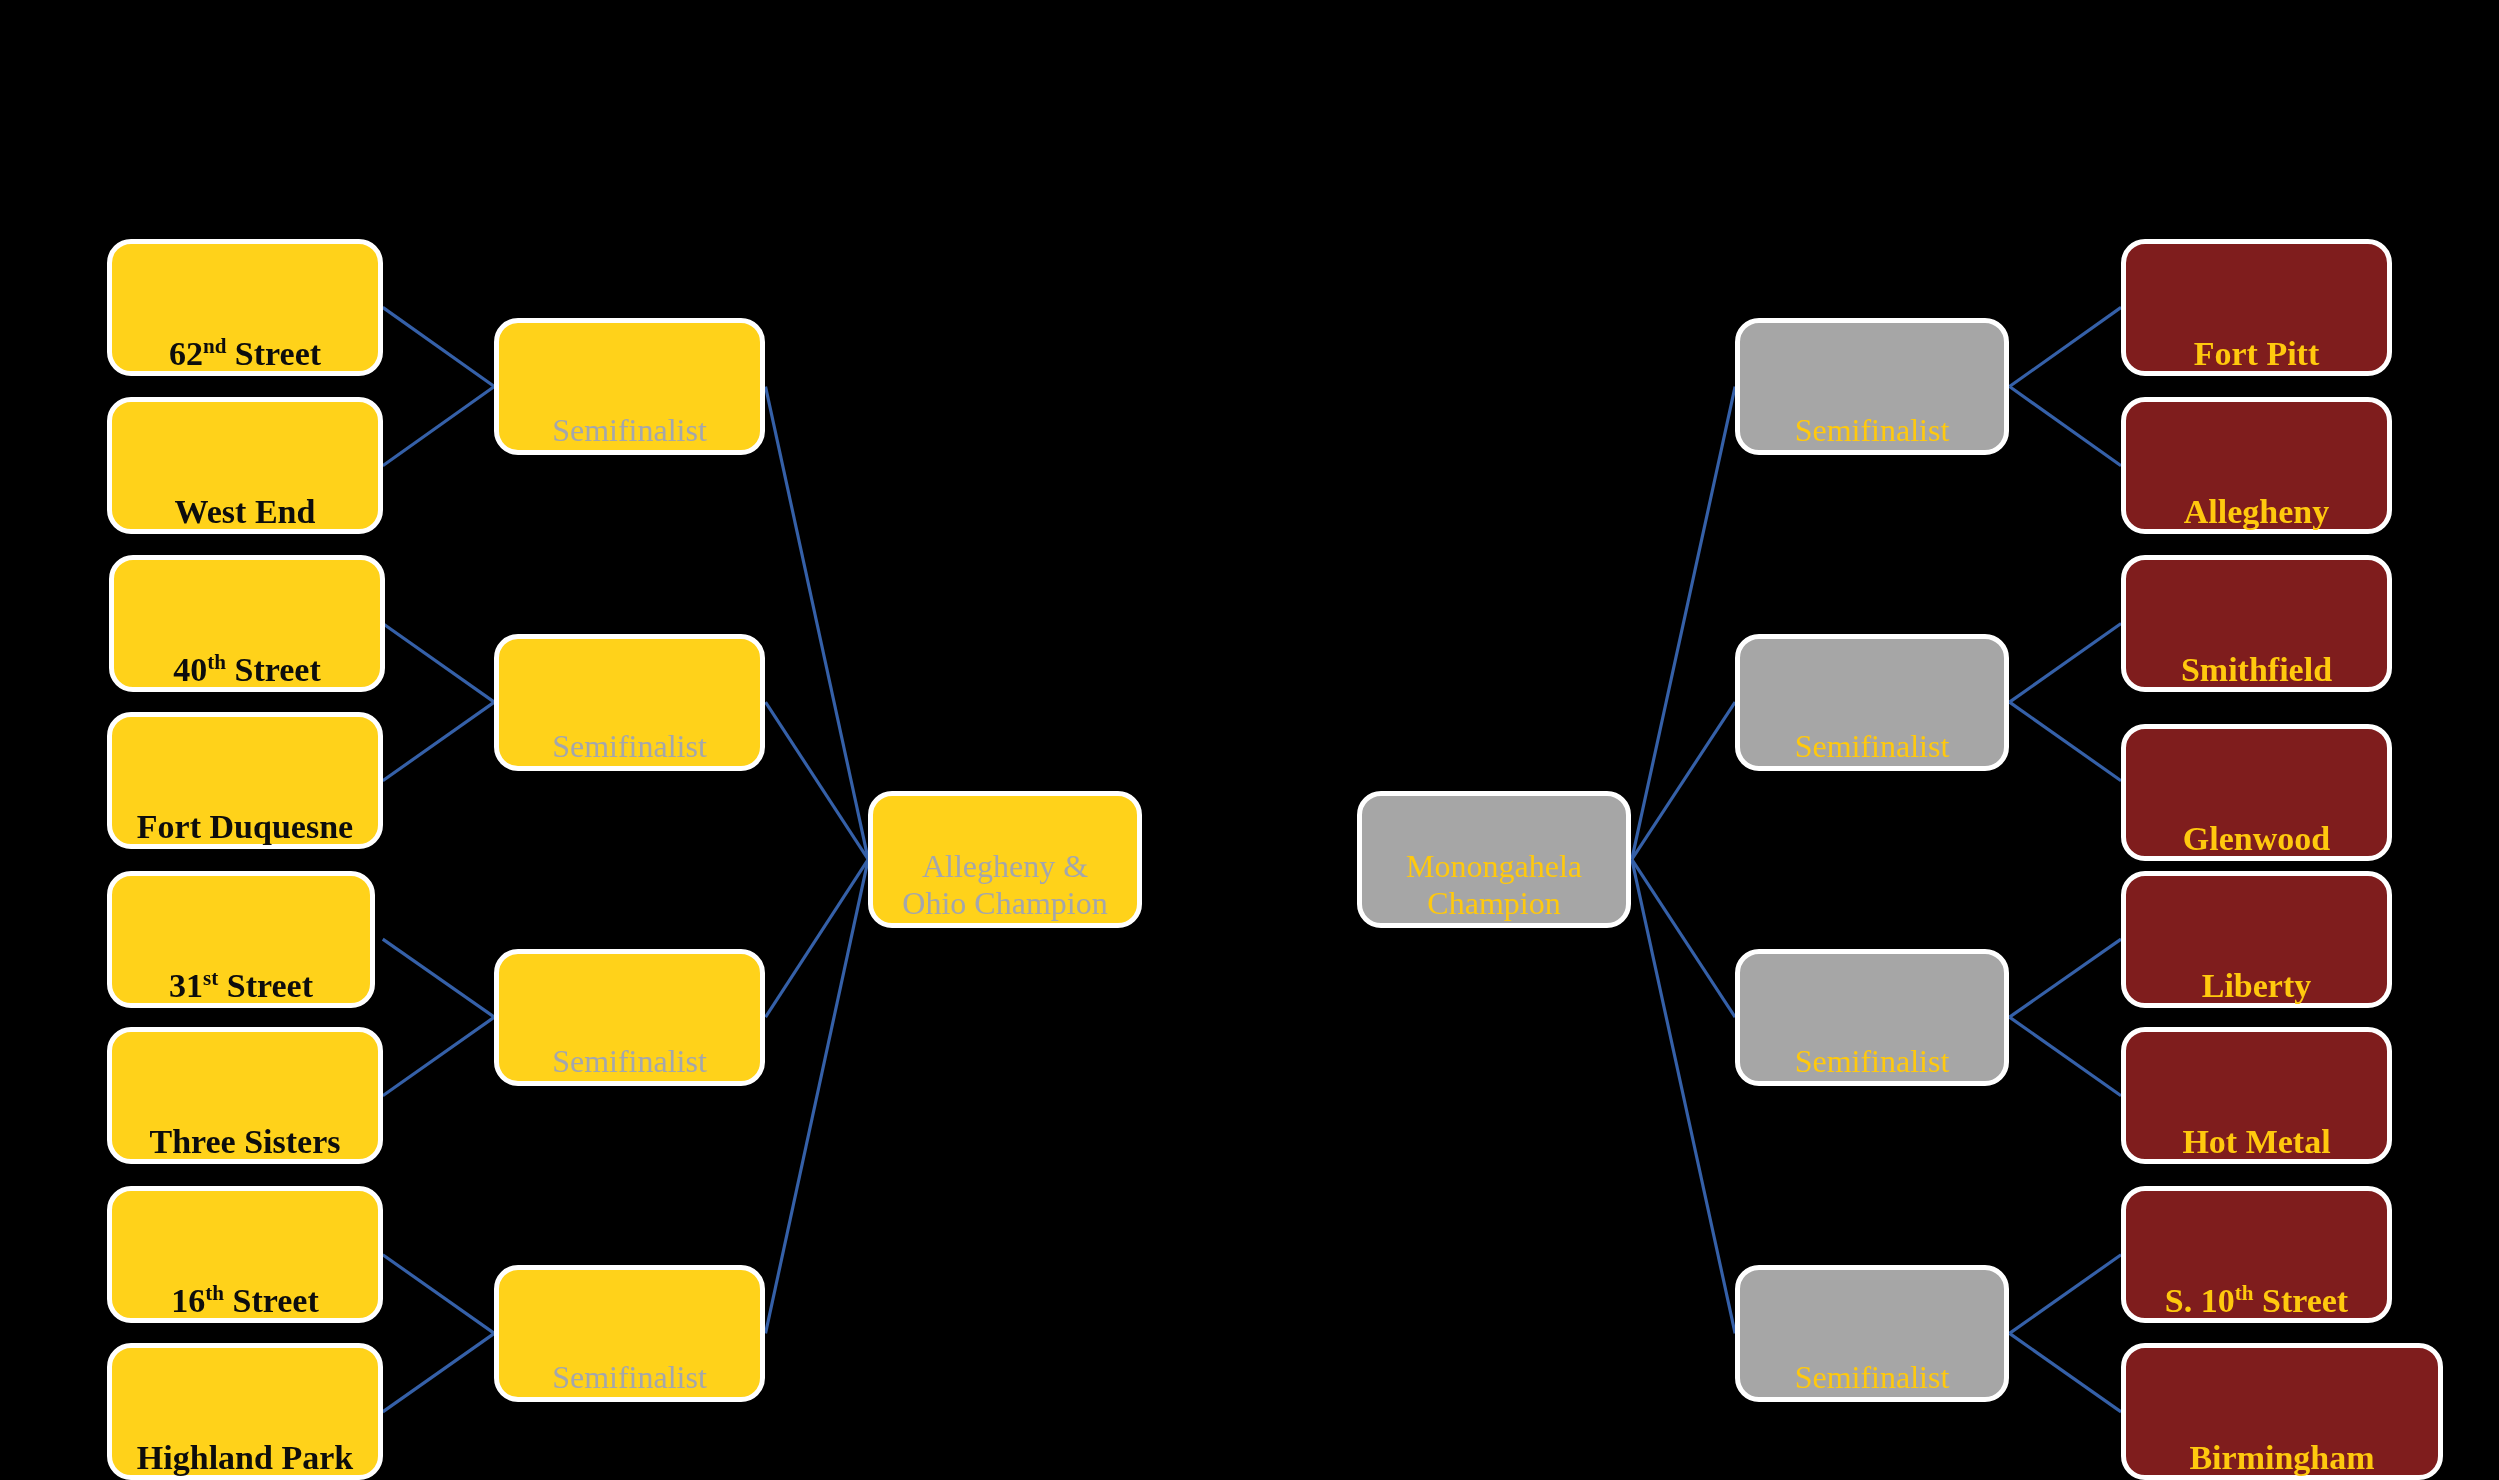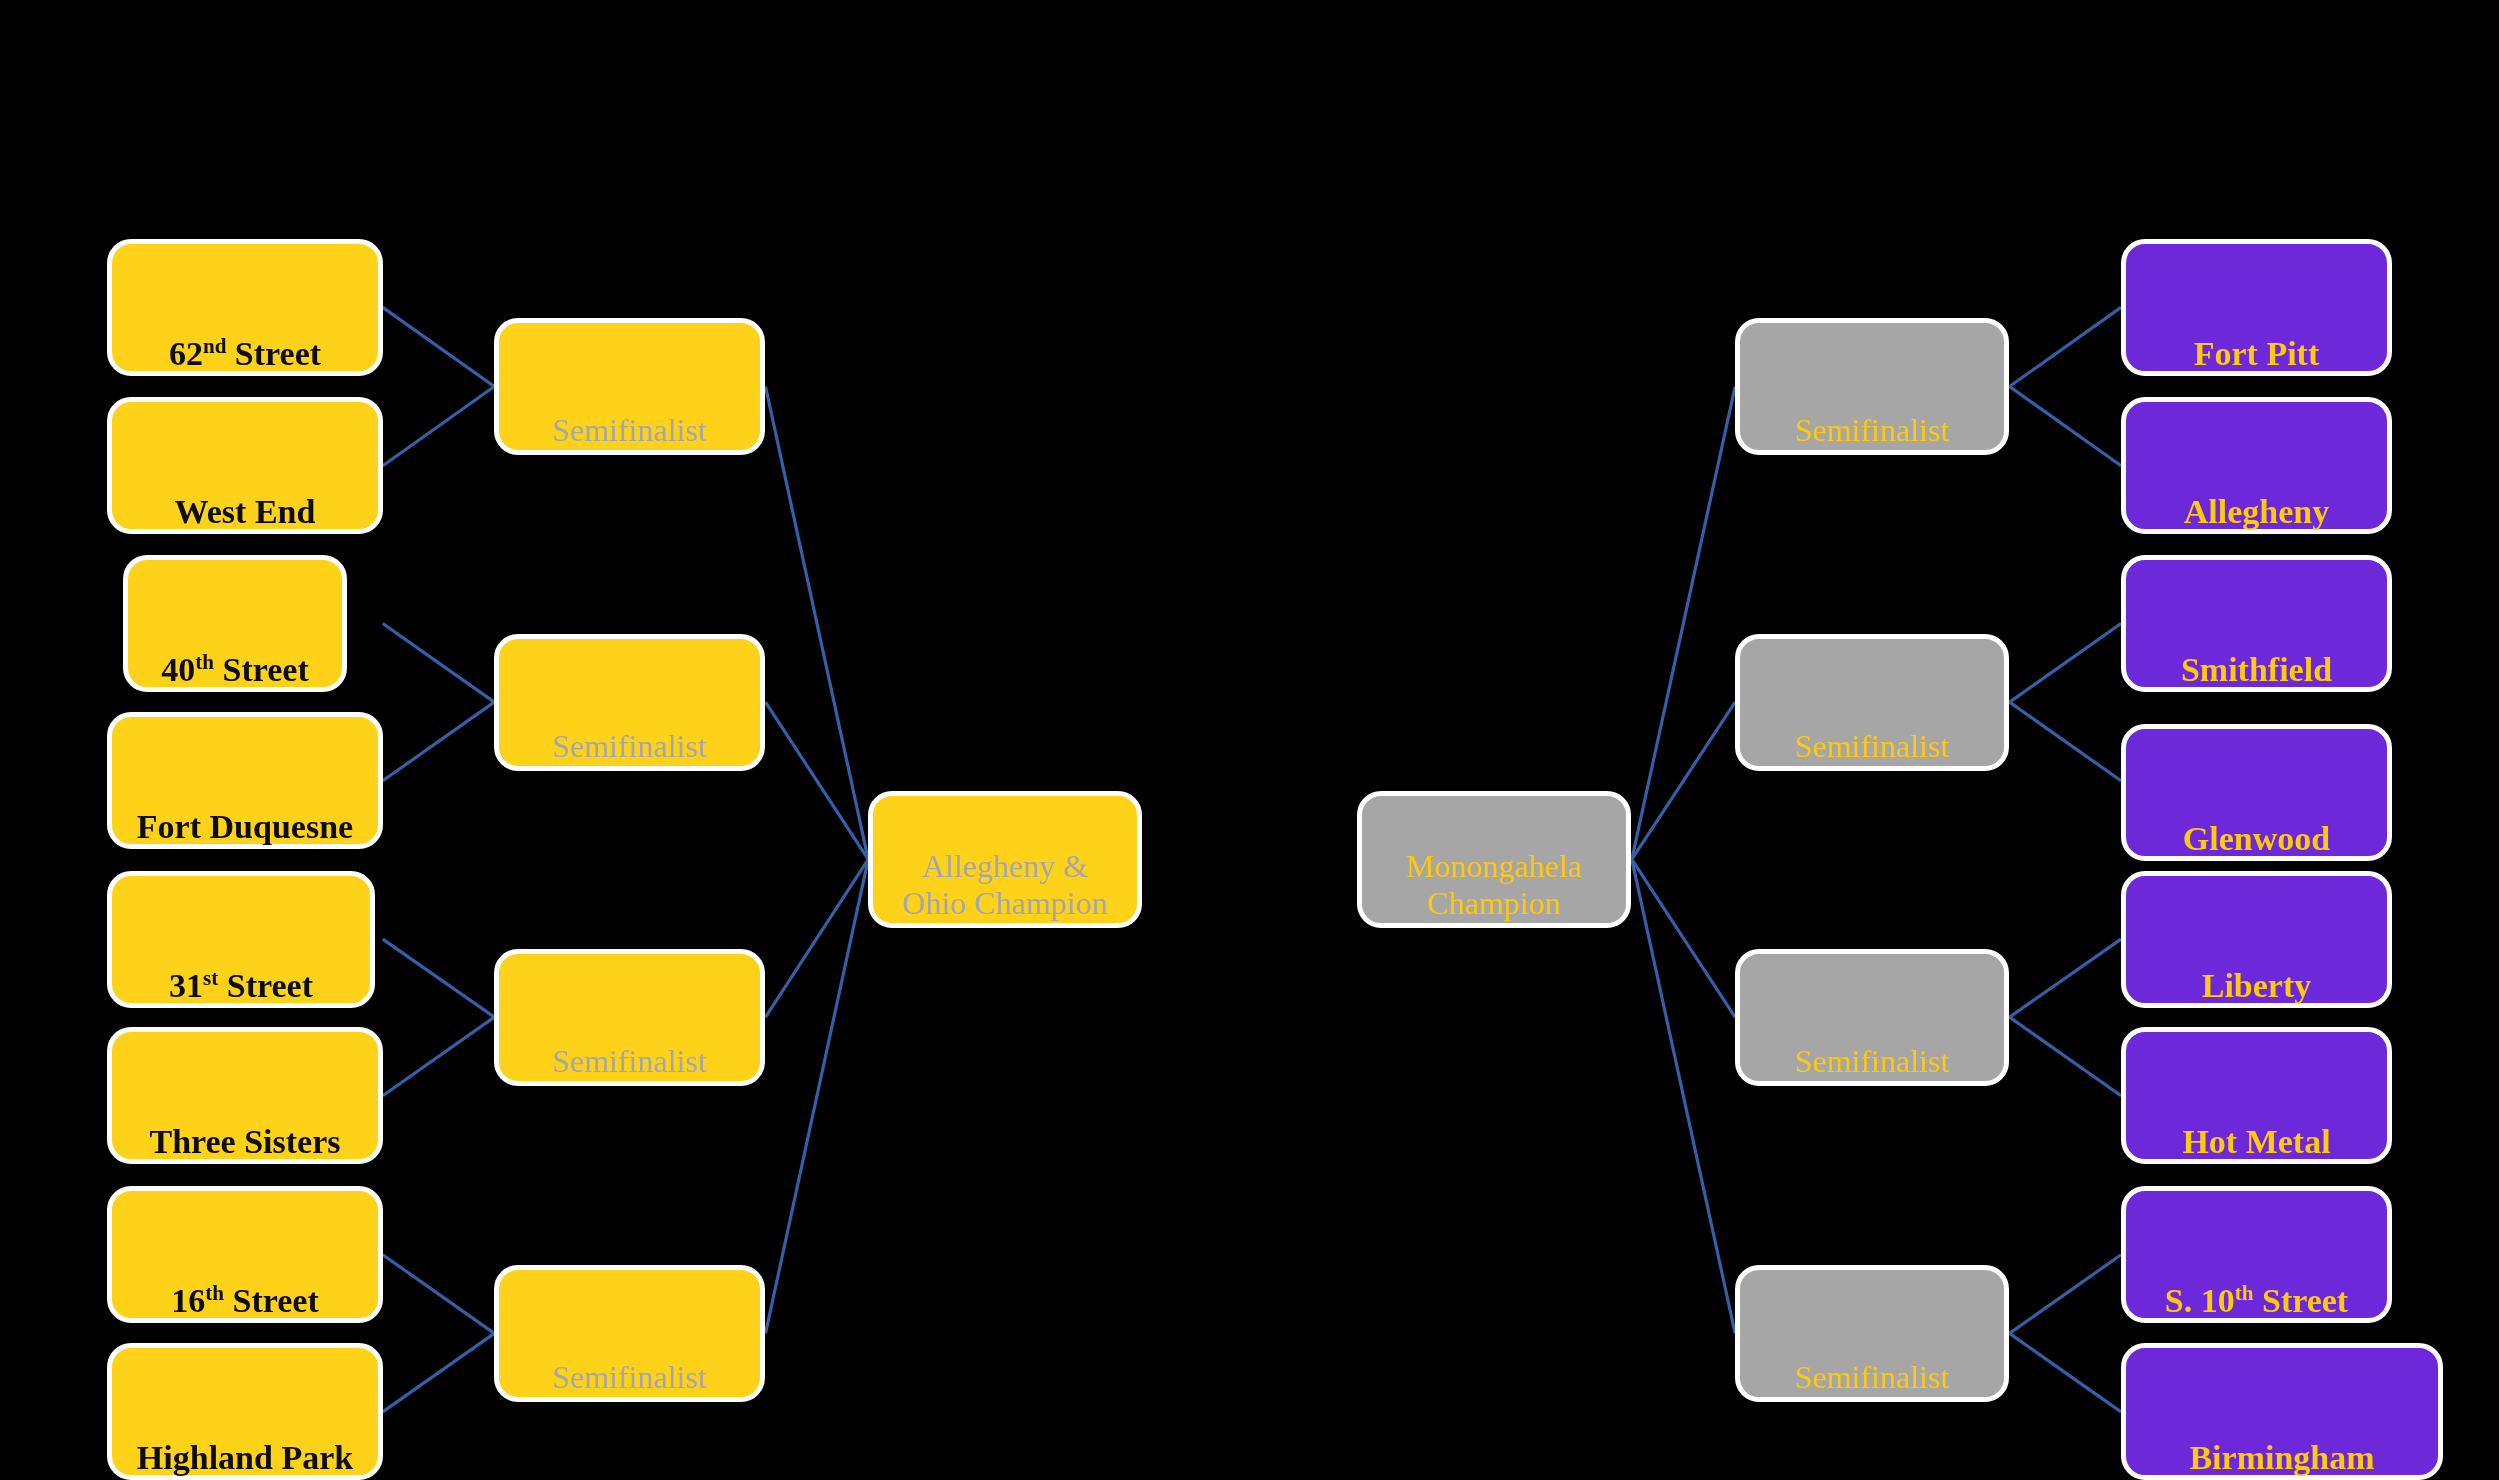--- a/index.html
+++ b/index.html
@@ -12,21 +12,21 @@
     font-family:"Liberation Serif","DejaVu Serif",serif; overflow:hidden;
   }
   #wires{position:absolute;left:0;top:0;width:2500px;height:1481px;}
   .box{
     position:absolute; height:137px; box-sizing:border-box;
     border:5.7px solid var(--white); border-radius:24px;
     display:flex; align-items:flex-end; justify-content:center; text-align:center;
   }
   .fill-gold{background:var(--gold);}
   .fill-gray{background:var(--gray);}
-  .fill-black{background:#6d28d9;}
+  .fill-black{background:#7f1d1d;}
   .team .lbl{font-weight:bold; font-size:34px; line-height:1; white-space:nowrap;}
   .txt-black .lbl{color:#0d0d0d;}
   .txt-gold .lbl{color:var(--goldtext);}
   .sf .lbl, .champ .lbl{font-weight:normal; font-size:32px; line-height:1.18;}
   .sf.txt-gray .lbl, .champ.txt-gray .lbl{color:var(--graytext);}
   .sf.txt-goldtxt .lbl, .champ.txt-goldtxt .lbl{color:var(--goldtext);}
   sup{font-size:62%; line-height:0; vertical-align:super;}
 </style>
 </head>
 <body>
@@ -58,21 +58,21 @@
       <line x1="3171" y1="2104" x2="3347" y2="1980" stroke="#3560A8" stroke-width="5"></line>
       <line x1="3171" y1="2104" x2="3347" y2="2228" stroke="#3560A8" stroke-width="5"></line>
     </svg>
 
   <div class="box team fill-gold txt-black" id="lt0" style="left:107px;top:239px;width:276px">
     <span class="lbl"><span>62</span><sup>nd</sup><span> Street</span></span>
   </div>
   <div class="box team fill-gold txt-black" id="lt1" style="left:107px;top:397px;width:276px">
     <span class="lbl"><span>West End</span><sup></sup><span></span></span>
   </div>
-  <div class="box team fill-gold txt-black" id="lt2" style="left:123px;top:555px;width:224px">
+  <div class="box team fill-gold txt-black" id="lt2" style="left:109px;top:555px;width:276px">
     <span class="lbl"><span>40</span><sup>th</sup><span> Street</span></span>
   </div>
   <div class="box team fill-gold txt-black" id="lt3" style="left:107px;top:712px;width:276px">
     <span class="lbl"><span>Fort Duquesne</span><sup></sup><span></span></span>
   </div>
   <div class="box team fill-gold txt-black" id="lt4" style="left:107px;top:871px;width:268px">
     <span class="lbl"><span>31</span><sup>st</sup><span> Street</span></span>
   </div>
   <div class="box team fill-gold txt-black" id="lt5" style="left:107px;top:1027px;width:276px">
     <span class="lbl"><span>Three Sisters</span><sup></sup><span></span></span>

